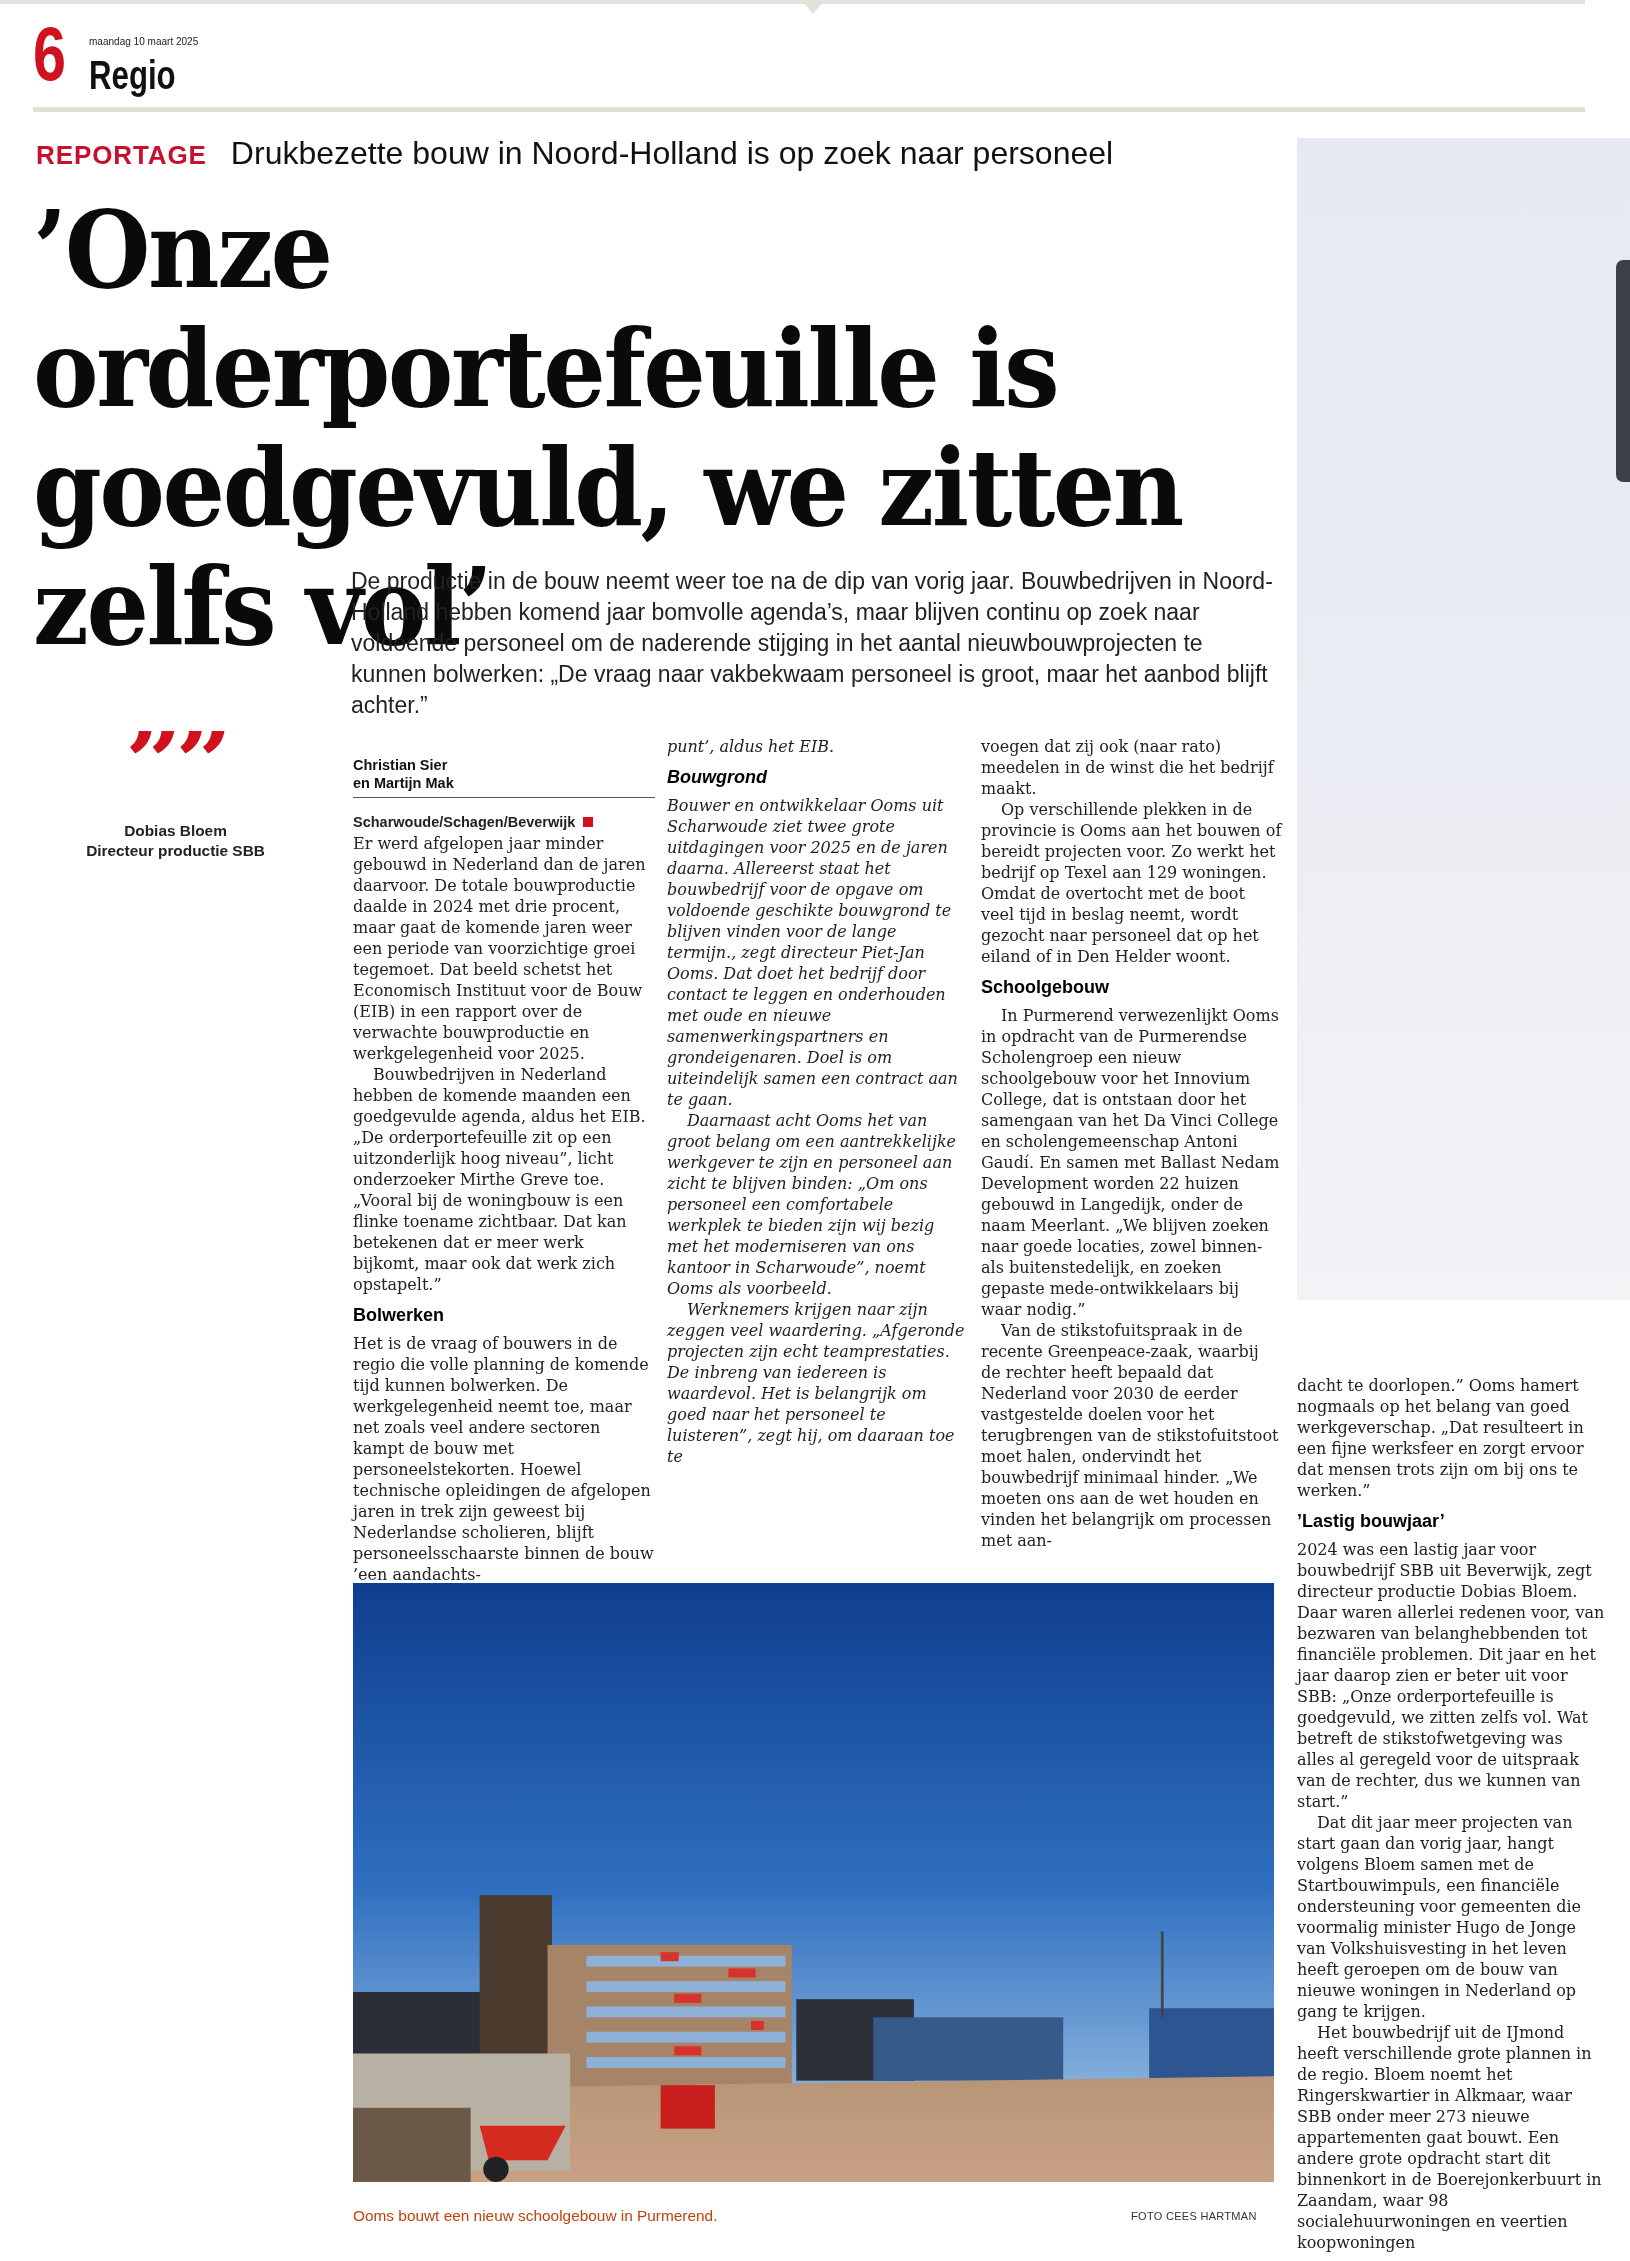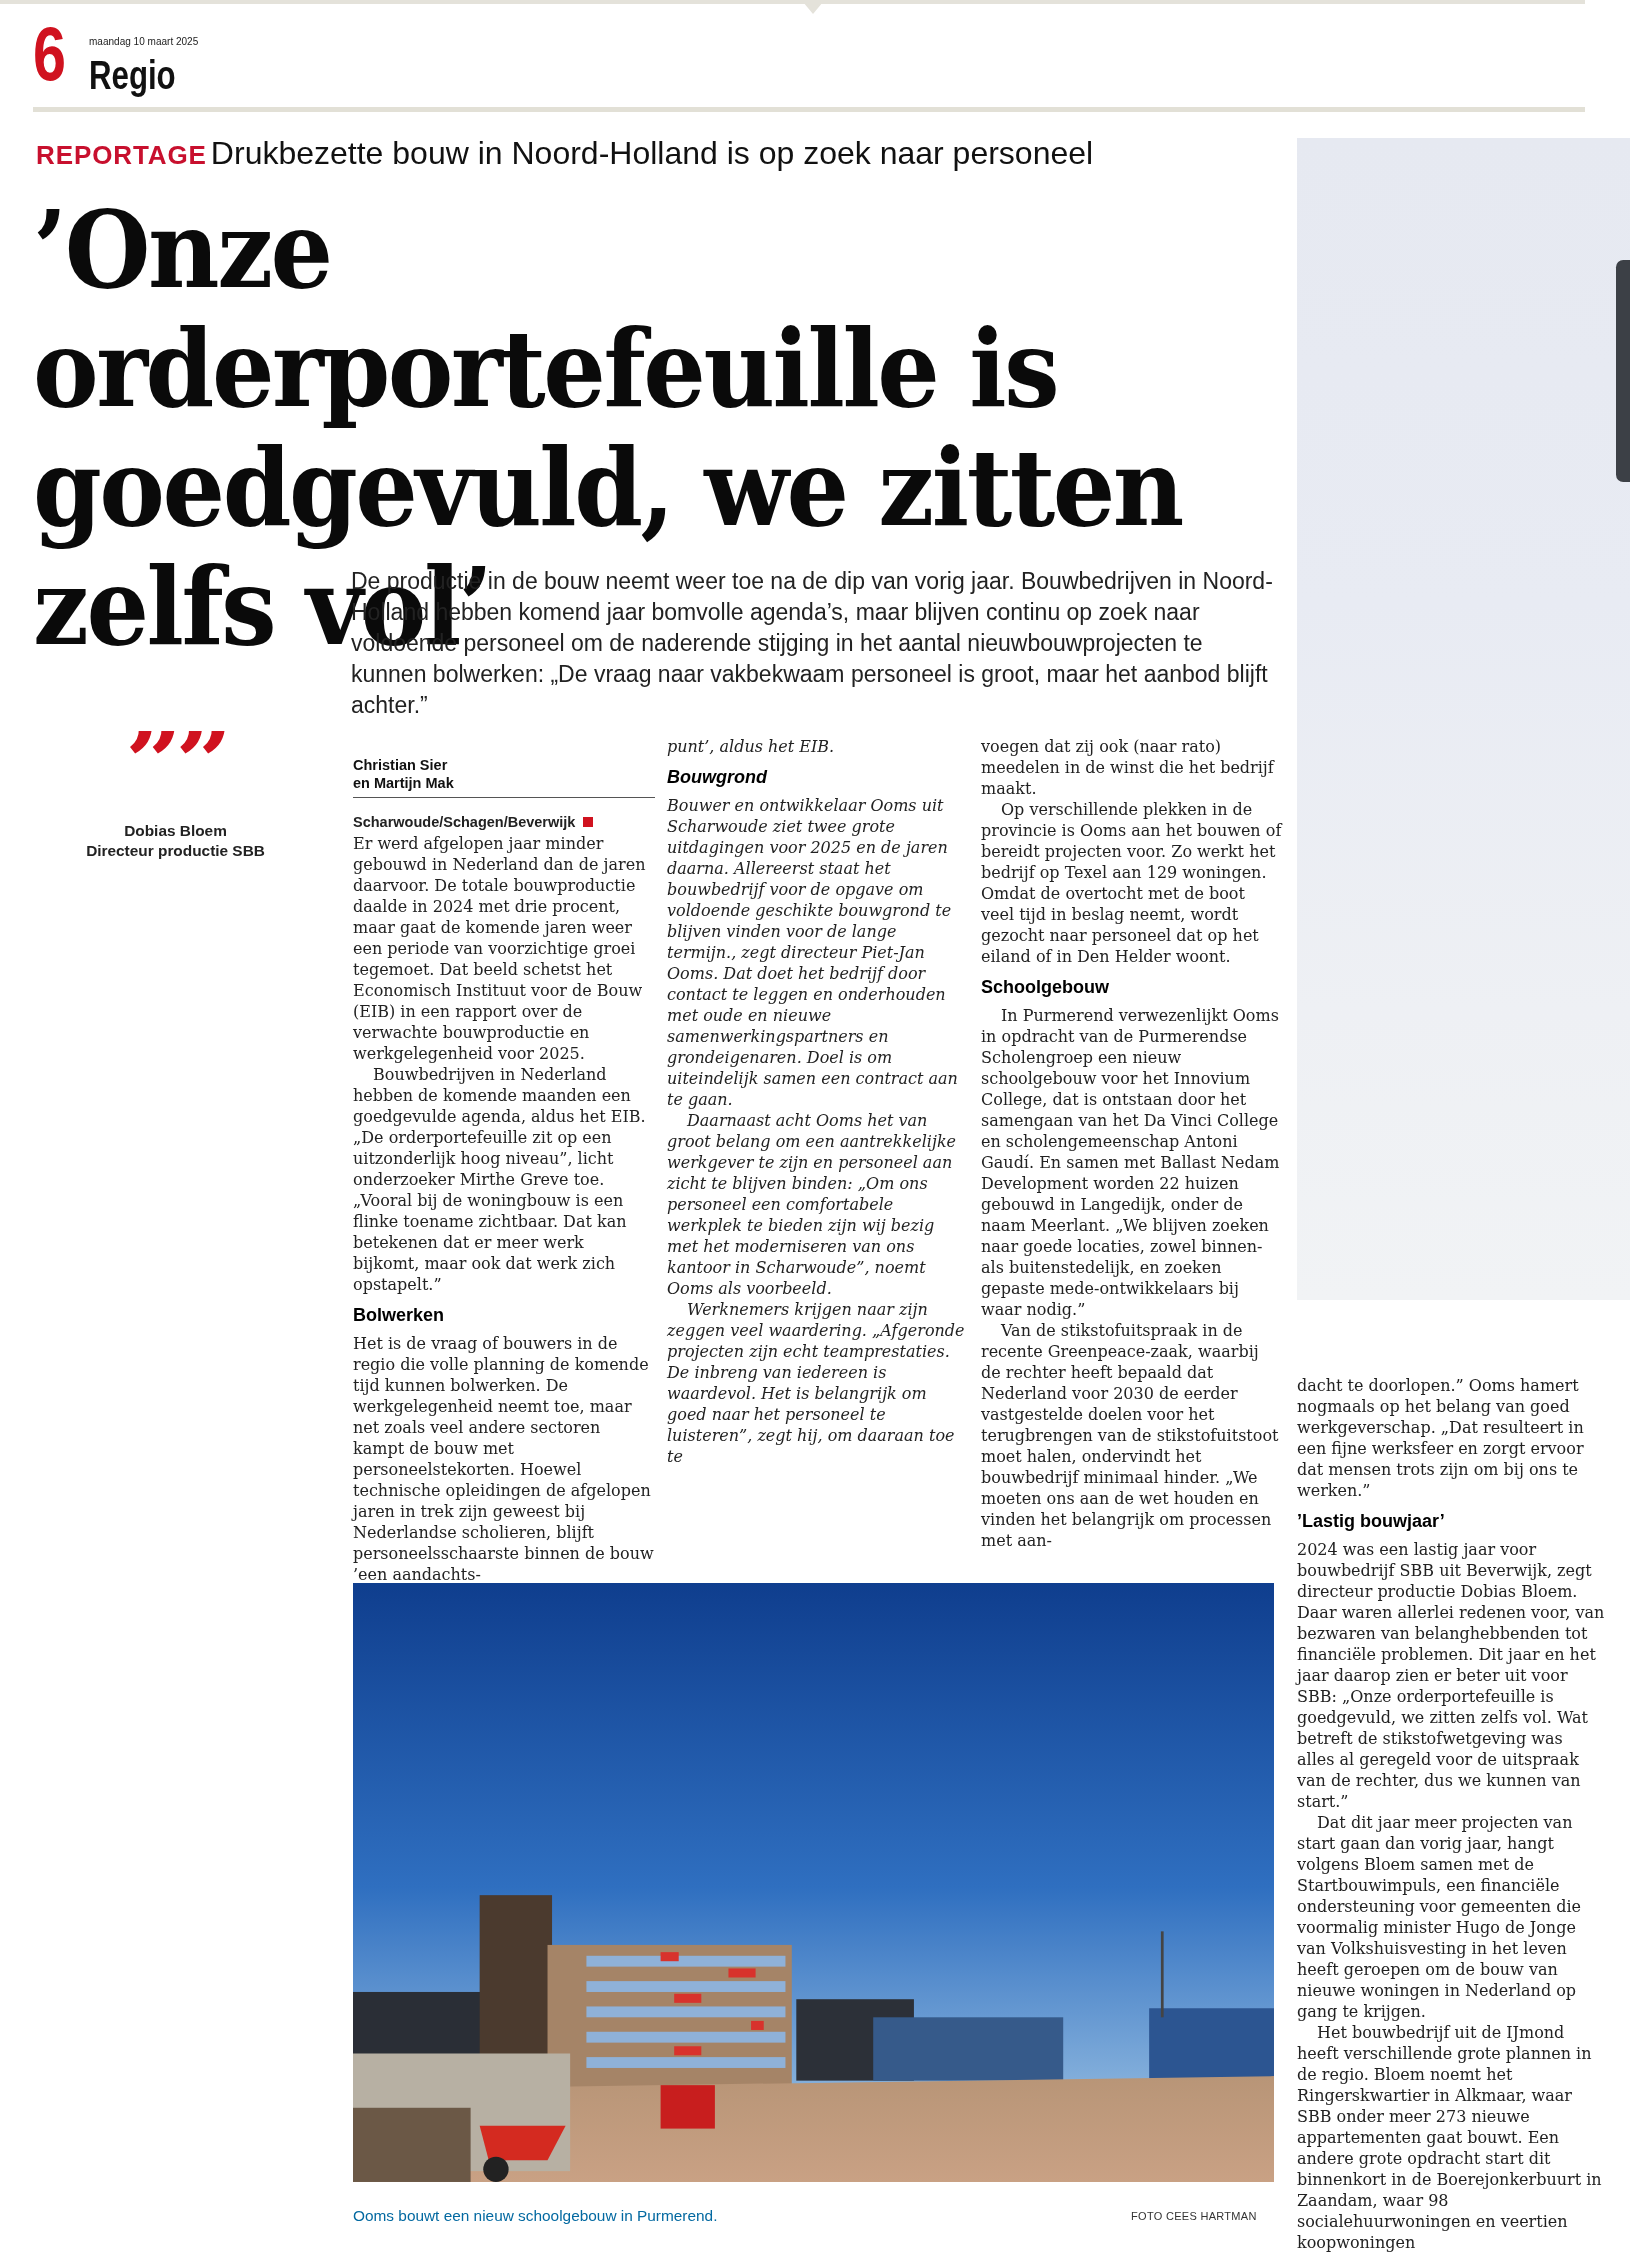--- a/index.html
+++ b/index.html
@@ -11,21 +11,21 @@
   .topline { position: absolute; left: 0; top: 0; width: 1585px; height: 3.6px; background: #e4e2da; }
   .top-notch { position: absolute; left: 803px; top: 1.8px; width: 0; height: 0;
     border-left: 10px solid transparent; border-right: 10px solid transparent; border-top: 12.7px solid #e4e2da; }
   .page-num { position: absolute; left: 33px; top: 16.3px; font-family: "Liberation Sans", sans-serif;
     font-weight: bold; font-size: 76px; line-height: 76px; color: #d0121f; letter-spacing: -3.6px; transform: scaleX(0.78); transform-origin: left top; }
   .date { position: absolute; left: 89px; top: 34px; font-family: "Liberation Sans", sans-serif; font-size: 11.8px; color: #222; transform: scaleX(0.85); transform-origin: left top; }
   .section { position: absolute; left: 89px; top: 54px; font-family: "Liberation Sans", sans-serif; font-weight: bold; font-size: 40px; line-height: 43px; color: #111; transform: scaleX(0.78); transform-origin: left top; }
   .rule-head { position: absolute; left: 33px; top: 107px; width: 1552px; height: 4.5px; background: #e2e0d6; }
 
   .kicker { position: absolute; left: 36px; top: 134px; font-family: "Liberation Sans", sans-serif; font-size: 32px; line-height: 38px; white-space: nowrap; }
-  .kicker .label { color: #c8102e; font-weight: bold; letter-spacing: 0.9px; font-size: 26px; margin-right: 4px; }
+  .kicker .label { color: #c8102e; font-weight: bold; letter-spacing: 0.9px; font-size: 26px; margin-right: 24px; }
   .kicker .sub { color: #111; }
 
   .headline { position: absolute; left: 33px; top: 190px; width: 1276px; font-family: "DejaVu Serif", serif; font-weight: bold;
     font-size: 107px; line-height: 119px; color: #0a0a0a; letter-spacing: -2.7px; transform: scaleX(0.92); transform-origin: left top; }
 
   .intro { position: absolute; left: 351px; top: 550px; width: 932px; font-family: "Liberation Sans", sans-serif;
     font-size: 23px; line-height: 31px; color: #222; margin-top: 16px; }
 
   .quote-block { position: absolute; left: 40px; top: 731px; width: 271px; text-align: center; }
   .quote-mark { font-family: "DejaVu Serif", serif; font-weight: bold; font-size: 100px; line-height: 63px; color: #d0121f; height: 54px; overflow: hidden; letter-spacing: -7.2px; }
@@ -44,21 +44,21 @@
   #col2 { left: 667px; top: 736px; font-style: italic; }
   #col3 { left: 981px; top: 736px; }
   #col4 { left: 1297px; top: 1375px; width: 308px; }
 
   .photo-right { position: absolute; left: 1297px; top: 138px; width: 333px; height: 1162px;
     background: linear-gradient(180deg, #e6e9f1 0%, #e8ebf3 40%, #eef0f4 75%, #f1f3f5 100%); }
   .photo-right .figure { position: absolute; right: 0; top: 122px; width: 14.5px; height: 222px; background: #3c4046; border-radius: 7.2px 0 0 7.2px; }
 
   .photo-main { position: absolute; left: 353px; top: 1583px; width: 921px; height: 599px; overflow: hidden; background: #1f4e9a; }
   .photo-main svg { display: block; }
-  .caption { position: absolute; left: 353px; top: 2207px; font-family: "Liberation Sans", sans-serif; font-size: 15.4px; color: #0369a1; }
+  .caption { position: absolute; left: 353px; top: 2207px; font-family: "Liberation Sans", sans-serif; font-size: 15.4px; color: #c2410c; }
   .credit { position: absolute; left: 1131px; top: 2210px; font-family: "Liberation Sans", sans-serif; font-size: 11px; color: #333; letter-spacing: 0.3px; }
 </style>
 </head>
 <body>
 
 <div class="topline"></div>
 <div class="top-notch"></div>
 
 <div class="page-num">6</div>
 <div class="date">maandag 10 maart 2025</div>

